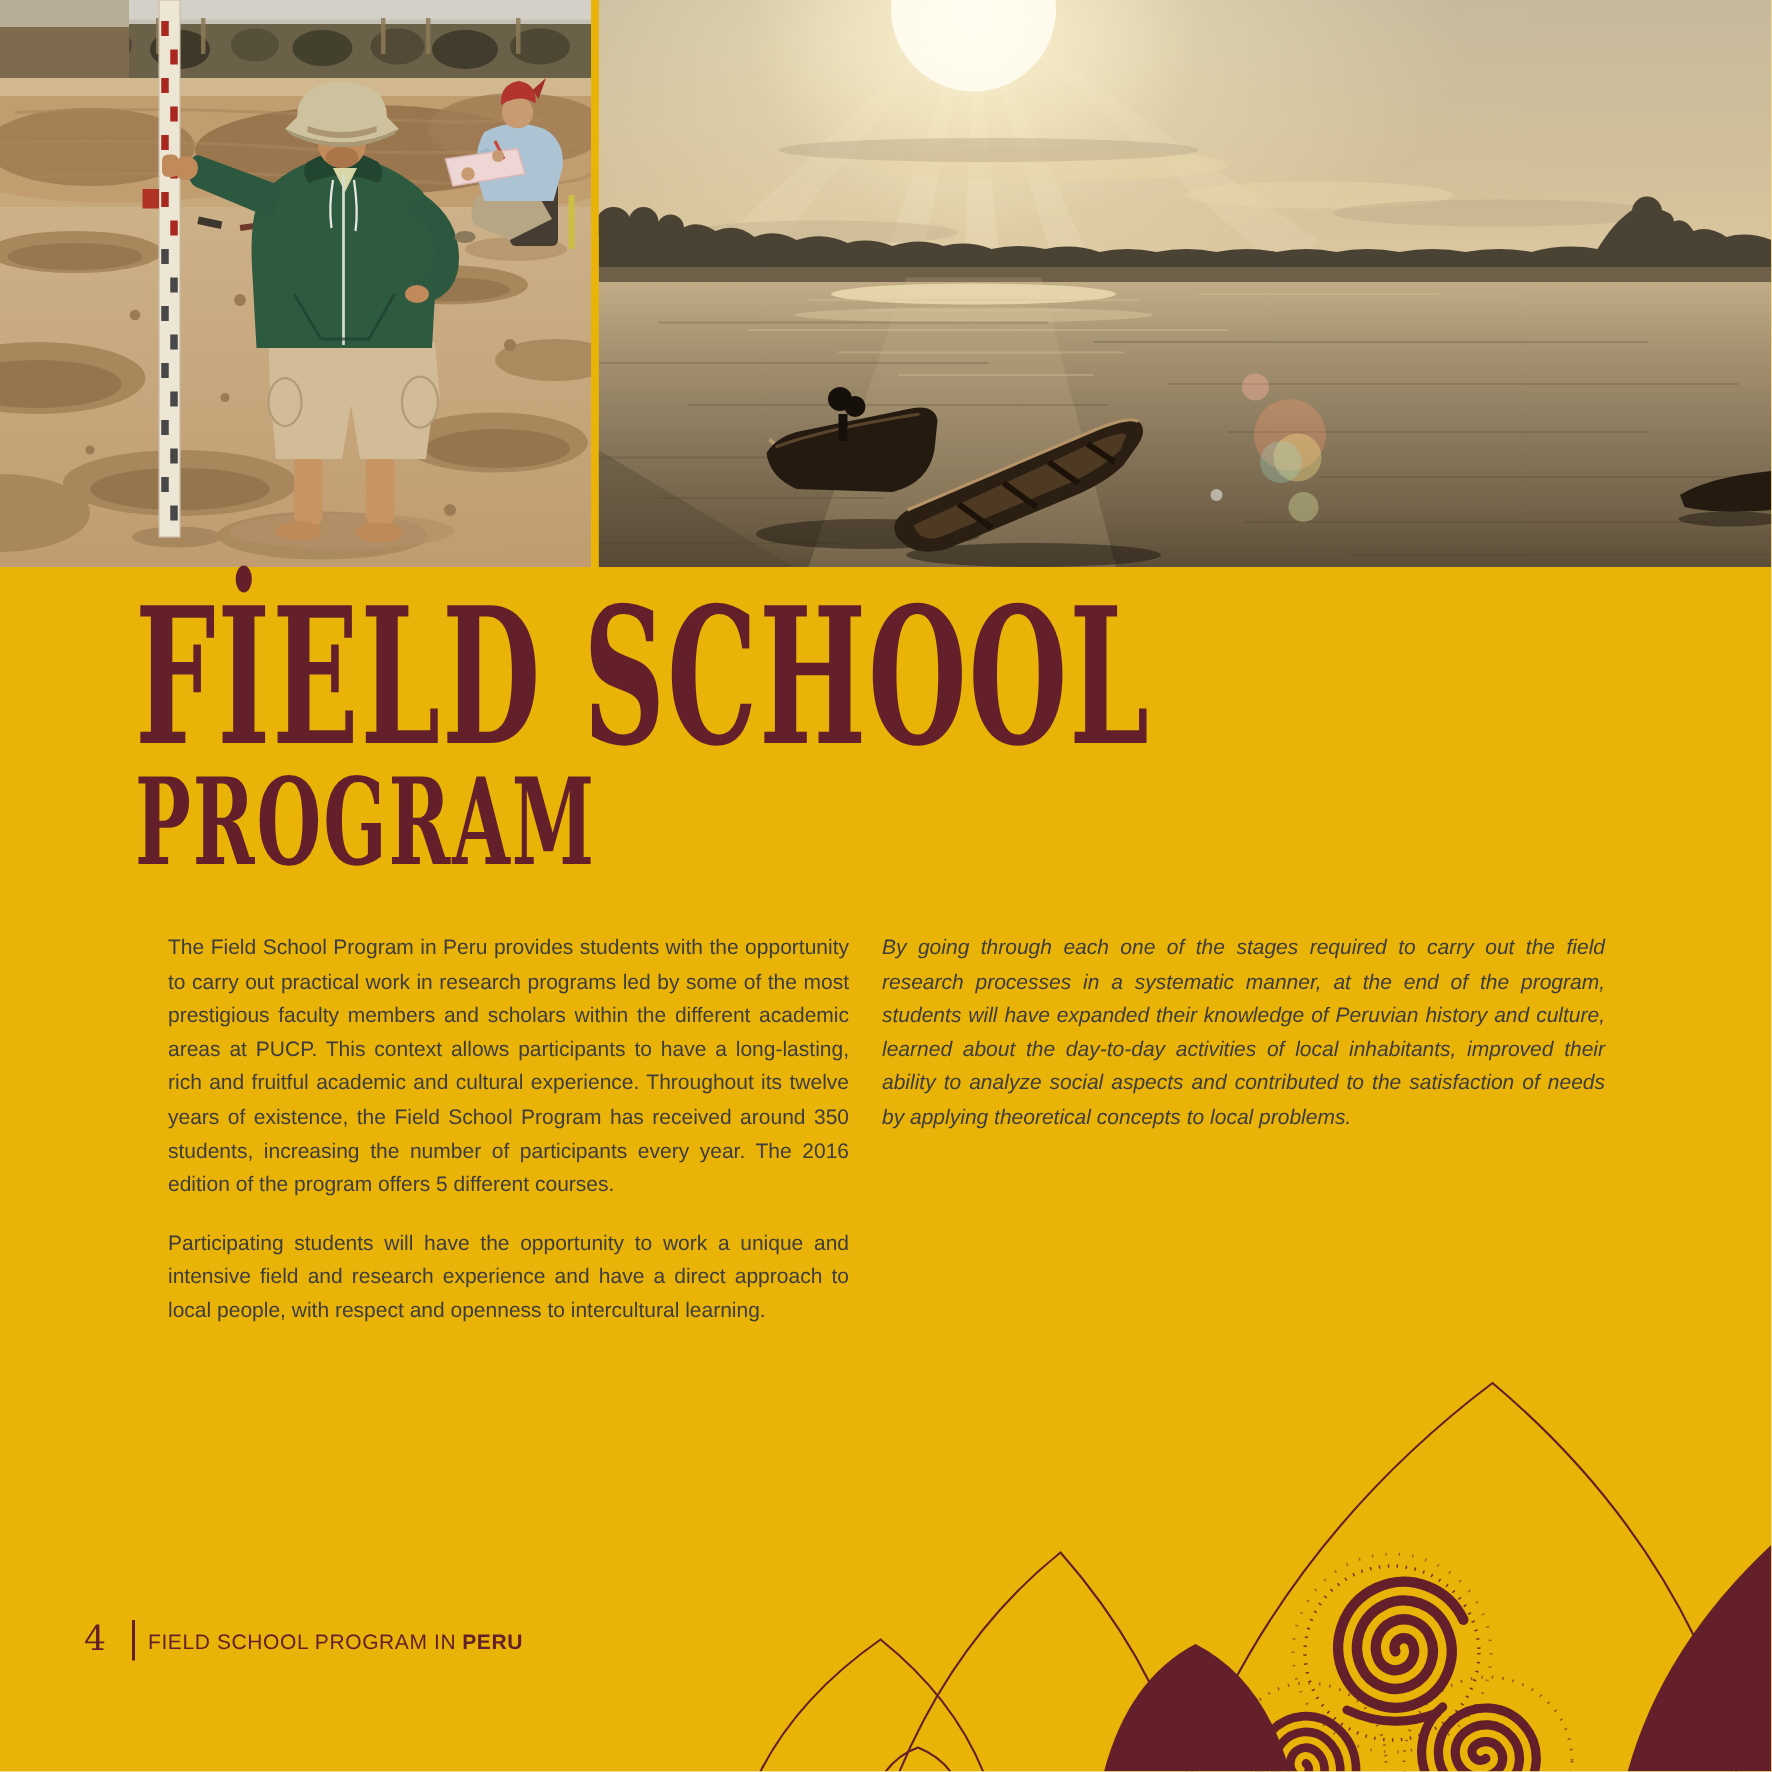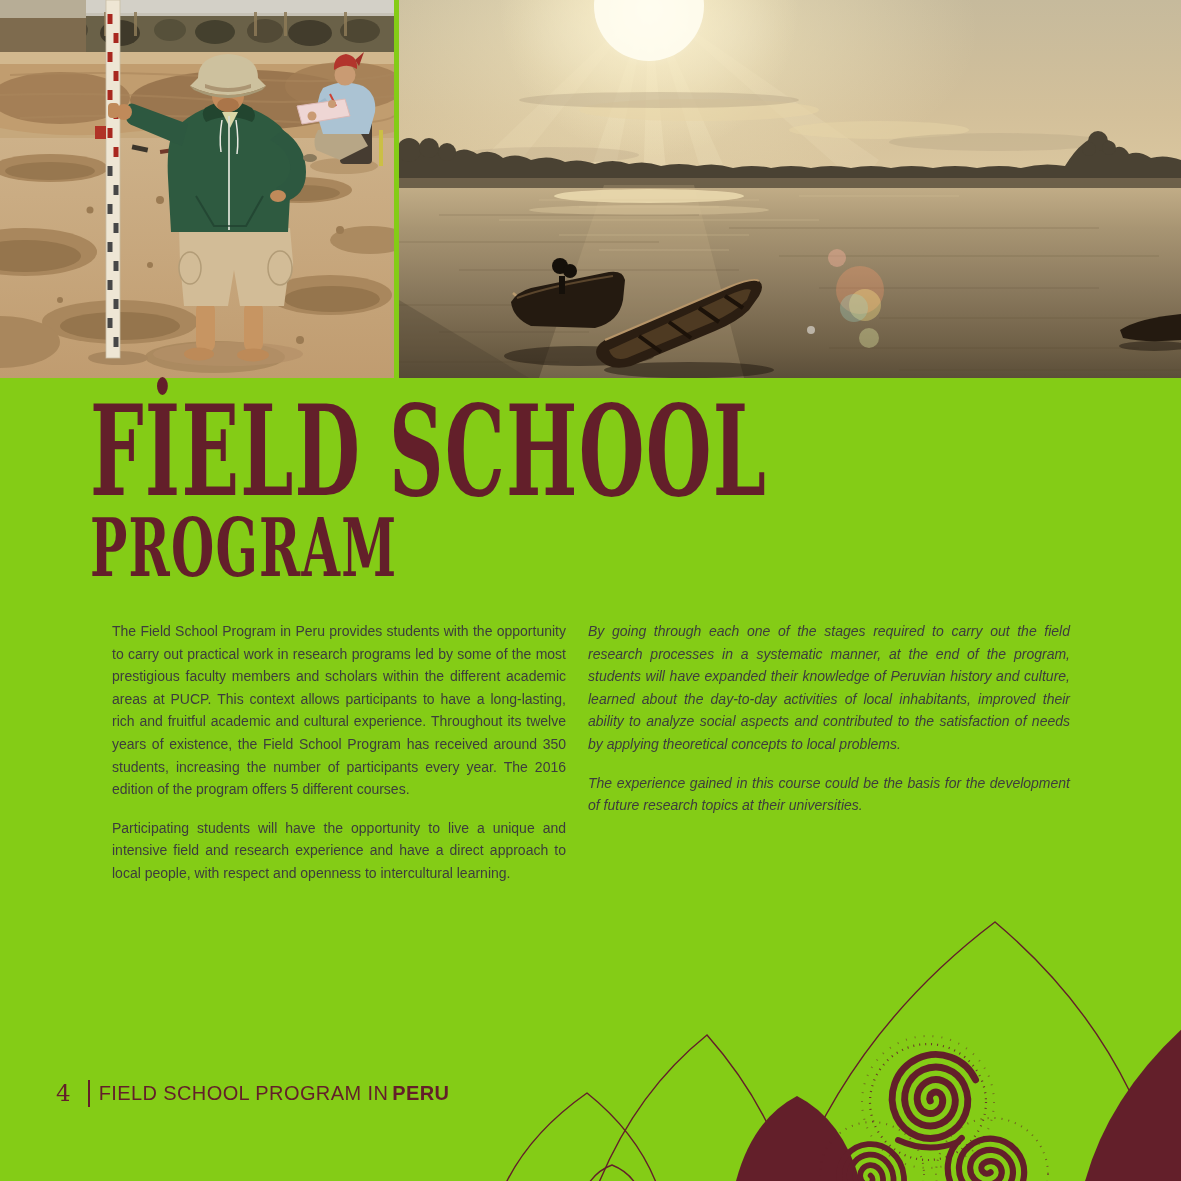--- a/index.html
+++ b/index.html
@@ -1,16 +1,16 @@
 <!DOCTYPE html>
 <html><head>
 <meta charset="utf-8">
 <style>
   html,body{margin:0;padding:0;background:#ffffff;}
-  .page{position:relative;width:1181px;height:1181px;background:#84cc16;overflow:hidden;
+  .page{position:relative;width:1181px;height:1181px;background:#eab308;overflow:hidden;
         font-family:"Liberation Sans", sans-serif;}
   .photos{position:absolute;left:0;top:0;width:1181px;height:378px;display:flex;gap:5px;}
   .photo{position:relative;overflow:hidden;}
   .photo svg{display:block;}
   .photo-left{width:394px;height:378px;}
   .photo-right{width:782px;height:378px;}
 
   .title{position:absolute;left:90px;top:388px;color:#631f2a;}
   .title-line1{font-family:"DejaVu Serif", serif;font-weight:bold;font-size:126px;line-height:1;
                letter-spacing:2px;transform:scale(0.60,1);transform-origin:left top;white-space:nowrap;}
@@ -19,21 +19,21 @@
 
   .col{position:absolute;top:620px;font-size:14px;line-height:22.6px;color:#3d3d3d;
        text-align:justify;}
   .col p{margin:0 0 16px 0;}
   .col-left{left:112px;width:454px;}
   .col-right{left:588px;width:482px;font-style:italic;}
 
   .footer{position:absolute;left:56px;top:1080px;display:flex;align-items:center;color:#631f2a;}
   .footer-number{font-family:"DejaVu Serif", serif;font-size:23px;line-height:1;}
   .footer-divider{width:2px;height:27px;background:#631f2a;margin-left:17px;margin-right:9px;}
-  .footer-text{font-size:20px;letter-spacing:0.4px;}
+  .footer-text{font-size:14px;letter-spacing:0.4px;}
   .footer-text .hl{font-weight:bold;margin-left:4px;}
 
   .decoration{position:absolute;left:470px;top:895px;width:711px;height:286px;}
 </style>
 </head>
 <body>
 
 <div class="page">
 
   <div class="photos">
@@ -316,25 +316,24 @@
     </div>
   </div>
 
   <div class="title">
     <div class="title-line1">FİELD SCHOOL</div>
     <div class="title-line2">PROGRAM</div>
   </div>
 
   <div class="col col-left">
     <p>The Field School Program in Peru provides students with the opportunity to carry out practical work in research programs led by some of the most prestigious faculty members and scholars within the different academic areas at PUCP. This context allows participants to have a long-lasting, rich and fruitful academic and cultural experience. Throughout its twelve years of existence, the Field School Program has received around 350 students, increasing the number of participants every year. The 2016 edition of the program offers 5 different courses.</p>
-    <p>Participating students will have the opportunity to live a unique and intensive field and research experience and have a direct approach to local people, with respect and openness to intercultural learning.</p>
+    <p>Participating students will have the opportunity to work a unique and intensive field and research experience and have a direct approach to local people, with respect and openness to intercultural learning.</p>
   </div>
   <div class="col col-right">
     <p>By going through each one of the stages required to carry out the field research processes in a systematic manner, at the end of the program, students will have expanded their knowledge of Peruvian history and culture, learned about the day-to-day activities of local inhabitants, improved their ability to analyze social aspects and contributed to the satisfaction of needs by applying theoretical concepts to local problems.</p>
-    <p>The experience gained in this course could be the basis for the development of future research topics at their universities.</p>
   </div>
 
   <div class="footer">
     <span class="footer-number">4</span>
     <span class="footer-divider"></span>
     <span class="footer-text"><span>FIELD SCHOOL PROGRAM IN</span><span class="hl">PERU</span></span>
   </div>
 
   <svg class="decoration" viewBox="470 895 711 286">
     <defs>

